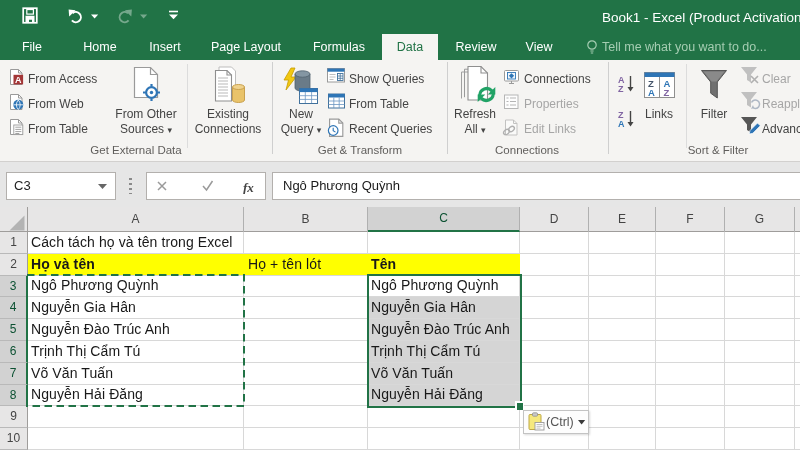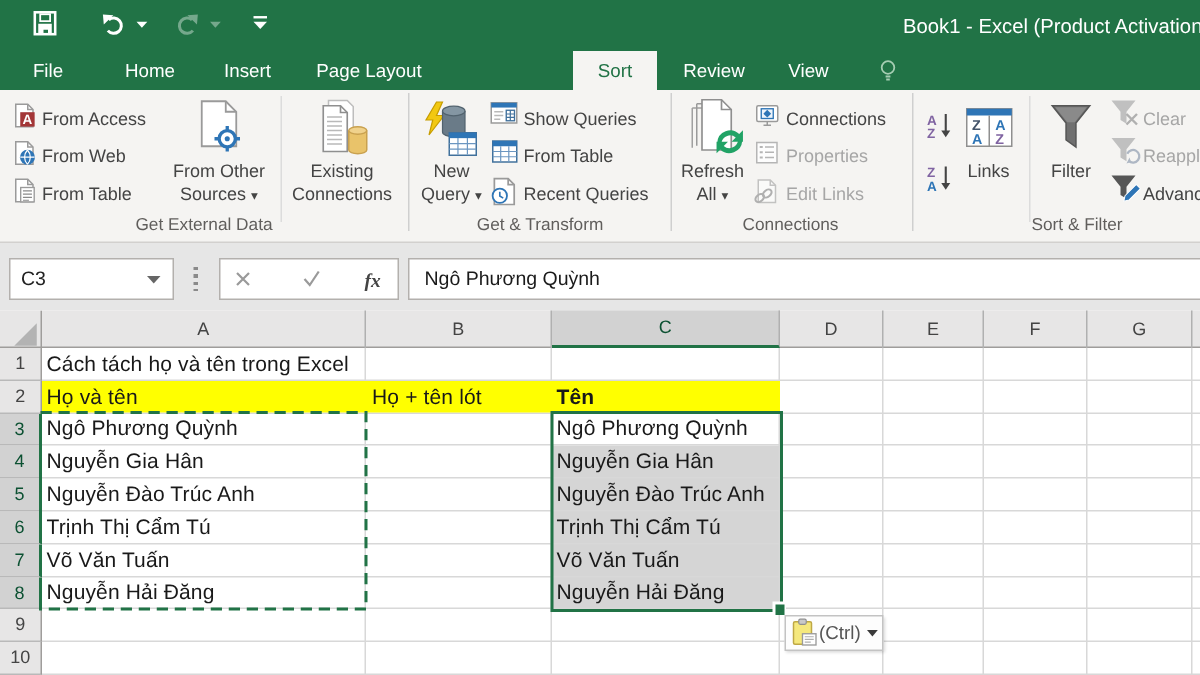--- a/index.html
+++ b/index.html
@@ -45,30 +45,32 @@
   </g>
 
   <path d="M169 11.5 h9" stroke="#fff" stroke-width="1.6"></path>
   <path d="M169 14.5 l4.5 4.8 4.5 -4.8 z" fill="#fff"></path>
 </svg>
 
 <div class="tab" style="left:10px;width:44px">File</div>
 <div class="tab" style="left:74px;width:52px">Home</div>
 <div class="tab" style="left:140px;width:50px">Insert</div>
 <div class="tab" style="left:204px;width:84px">Page Layout</div>
+<div class="tab" style="left:302px;width:74px">Formulas</div>
 <div class="abs" style="left:382px;top:34px;width:56px;height:26px;background:#f5f4f2"></div>
-<div class="tab" style="left:382px;width:56px;color:#217346">Sort</div>
+<div class="tab" style="left:382px;width:56px;color:#217346">Data</div>
 <div class="tab" style="left:448px;width:56px">Review</div>
 <div class="tab" style="left:516px;width:46px">View</div>
 <svg class="abs" style="left:585px;top:39px" width="15" height="17" viewBox="0 0 15 17">
   <g stroke="#a5cdb2" fill="none" stroke-width="1.2">
     <circle cx="7" cy="6" r="4.2"></circle>
     <path d="M5.4 12 h3.2 M5.8 14 h2.4"></path>
   </g>
 </svg>
+<div class="abs" style="left:602px;top:34px;height:26px;line-height:26px;color:#a5cdb2;font-size:12.5px">Tell me what you want to do...</div>
 
 <div class="abs" style="left:0;top:60px;width:800px;height:102px;background:#f5f4f2;border-bottom:1px solid #d2d0ce"></div>
 
 <div class="gsep" style="left:272px"></div>
 <div class="gsep" style="left:447px"></div>
 <div class="gsep" style="left:608px"></div>
 <div class="vsep" style="left:187px"></div>
 <div class="vsep" style="left:686px"></div>
 
 <div class="glabel" style="left:36px;width:200px">Get External Data</div>
@@ -330,21 +332,21 @@
       <div class="rowhdr" style="top:319.2px;height:21.8px;line-height:21.8px;width:28px;background:#d2d2d2;color:#0c5132;border-right:2px solid #217346;">5</div>
       <div class="rowhdr" style="top:341px;height:21.8px;line-height:21.8px;width:28px;background:#d2d2d2;color:#0c5132;border-right:2px solid #217346;">6</div>
       <div class="rowhdr" style="top:362.8px;height:21.8px;line-height:21.8px;width:28px;background:#d2d2d2;color:#0c5132;border-right:2px solid #217346;">7</div>
       <div class="rowhdr" style="top:384.6px;height:21.8px;line-height:21.8px;width:28px;background:#d2d2d2;color:#0c5132;border-right:2px solid #217346;">8</div>
       <div class="rowhdr" style="top:406.4px;height:21.8px;line-height:21.8px;width:28px;border-right:1px solid #9f9d9b;">9</div>
       <div class="rowhdr" style="top:428.20000000000005px;height:21.8px;line-height:21.8px;width:28px;border-right:1px solid #9f9d9b;">10</div>
     </div>
 
 <div id="cells">
       <div class="cell" style="left:31px;top:231.7px;height:21.8px;line-height:21.8px;">Cách tách họ và tên trong Excel</div>
-      <div class="cell" style="left:31px;top:253.5px;height:26px;line-height:21.8px;font-weight:normal">Họ và tên</div>
+      <div class="cell" style="left:31px;top:253.5px;height:26px;line-height:21.8px;font-weight:bold">Họ và tên</div>
       <div class="cell" style="left:248px;top:253.5px;height:21.8px;line-height:21.8px;font-weight:normal">Họ + tên lót</div>
       <div class="cell" style="left:371px;top:253.5px;height:21.8px;line-height:21.8px;font-weight:bold">Tên</div>
       <div class="cell" style="left:31px;top:275.3px;height:21.8px;line-height:21.8px;">Ngô Phương Quỳnh</div>
       <div class="cell" style="left:371px;top:275.3px;height:21.8px;line-height:21.8px;">Ngô Phương Quỳnh</div>
       <div class="cell" style="left:31px;top:297.09999999999997px;height:21.8px;line-height:21.8px;">Nguyễn Gia Hân</div>
       <div class="cell" style="left:371px;top:297.09999999999997px;height:21.8px;line-height:21.8px;">Nguyễn Gia Hân</div>
       <div class="cell" style="left:31px;top:318.9px;height:21.8px;line-height:21.8px;">Nguyễn Đào Trúc Anh</div>
       <div class="cell" style="left:371px;top:318.9px;height:21.8px;line-height:21.8px;">Nguyễn Đào Trúc Anh</div>
       <div class="cell" style="left:31px;top:340.7px;height:21.8px;line-height:21.8px;">Trịnh Thị Cẩm Tú</div>
       <div class="cell" style="left:371px;top:340.7px;height:21.8px;line-height:21.8px;">Trịnh Thị Cẩm Tú</div>

